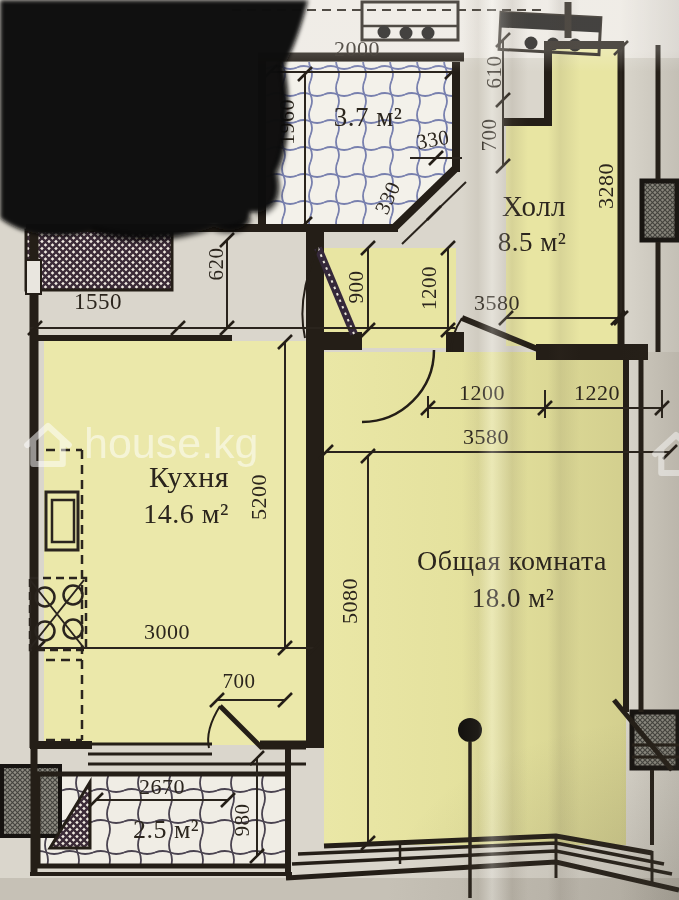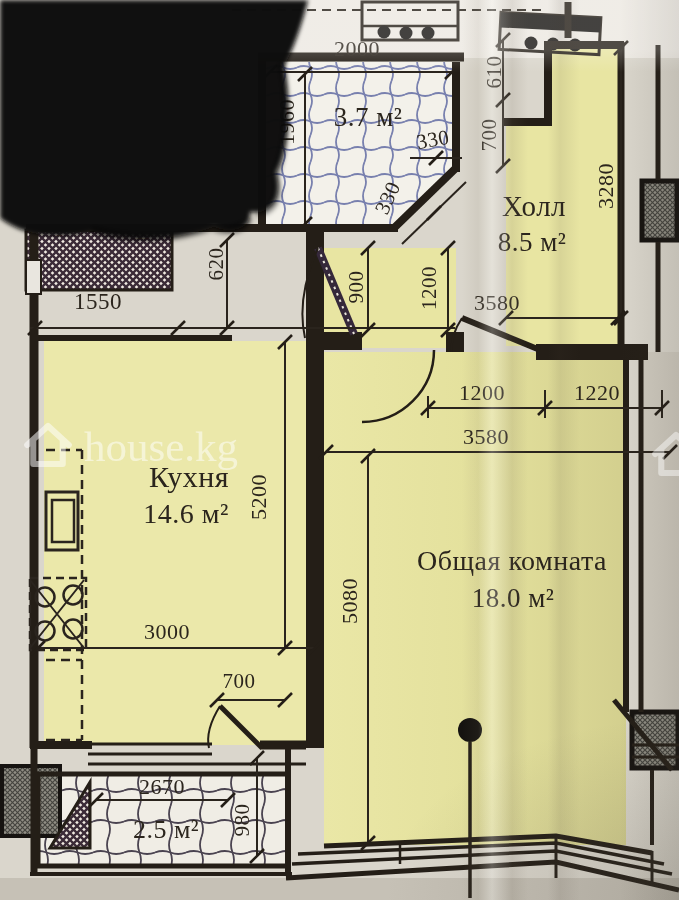--- a/index.html
+++ b/index.html
@@ -9,23 +9,23 @@
   .lbl{position:absolute;transform:translate(-50%,-50%);color:#2b251d;
        white-space:nowrap;z-index:3;letter-spacing:.5px;}
   .v{transform:translate(-50%,-50%) rotate(-90deg);}
   .creases{position:absolute;inset:0;z-index:4;pointer-events:none;background:
      linear-gradient(90deg, rgba(0,0,0,0) 0 462px, rgba(120,110,90,.10) 478px,
        rgba(255,255,250,.28) 492px, rgba(110,100,85,.14) 512px, rgba(0,0,0,0) 528px),
      linear-gradient(90deg, rgba(0,0,0,0) 0 548px, rgba(70,60,50,.10) 560px, rgba(0,0,0,0) 580px),
      linear-gradient(180deg, rgba(255,255,255,.20) 0 50px, rgba(255,255,255,0) 72px),
      linear-gradient(90deg, rgba(0,0,0,0) 0 620px, rgba(60,55,45,.14) 679px),
      radial-gradient(420px 260px at 679px 900px, rgba(80,74,64,.20), rgba(0,0,0,0) 70%);}
-  .watermark{position:absolute;left:22px;top:419px;display:flex;align-items:flex-end;
+  .watermark{position:absolute;left:22px;top:419px;display:flex;align-items:flex-start;
        gap:10px;z-index:5;color:rgba(255,255,255,.52);
-       font-family:Liberation Serif, serif;font-size:43px;font-weight:400;}
+       font-family:Liberation Sans, sans-serif;font-size:43px;font-weight:400;}
   .watermark svg{display:block;}
   .wm2{position:absolute;left:646px;top:428px;z-index:5;opacity:.5;}
   #blob-svg{position:absolute;left:0;top:0;z-index:6;}
 </style>
 </head>
 <body>
 
 <div id="stage">
 
 <svg id="plan-svg" width="679" height="900" viewBox="0 0 679 900">

